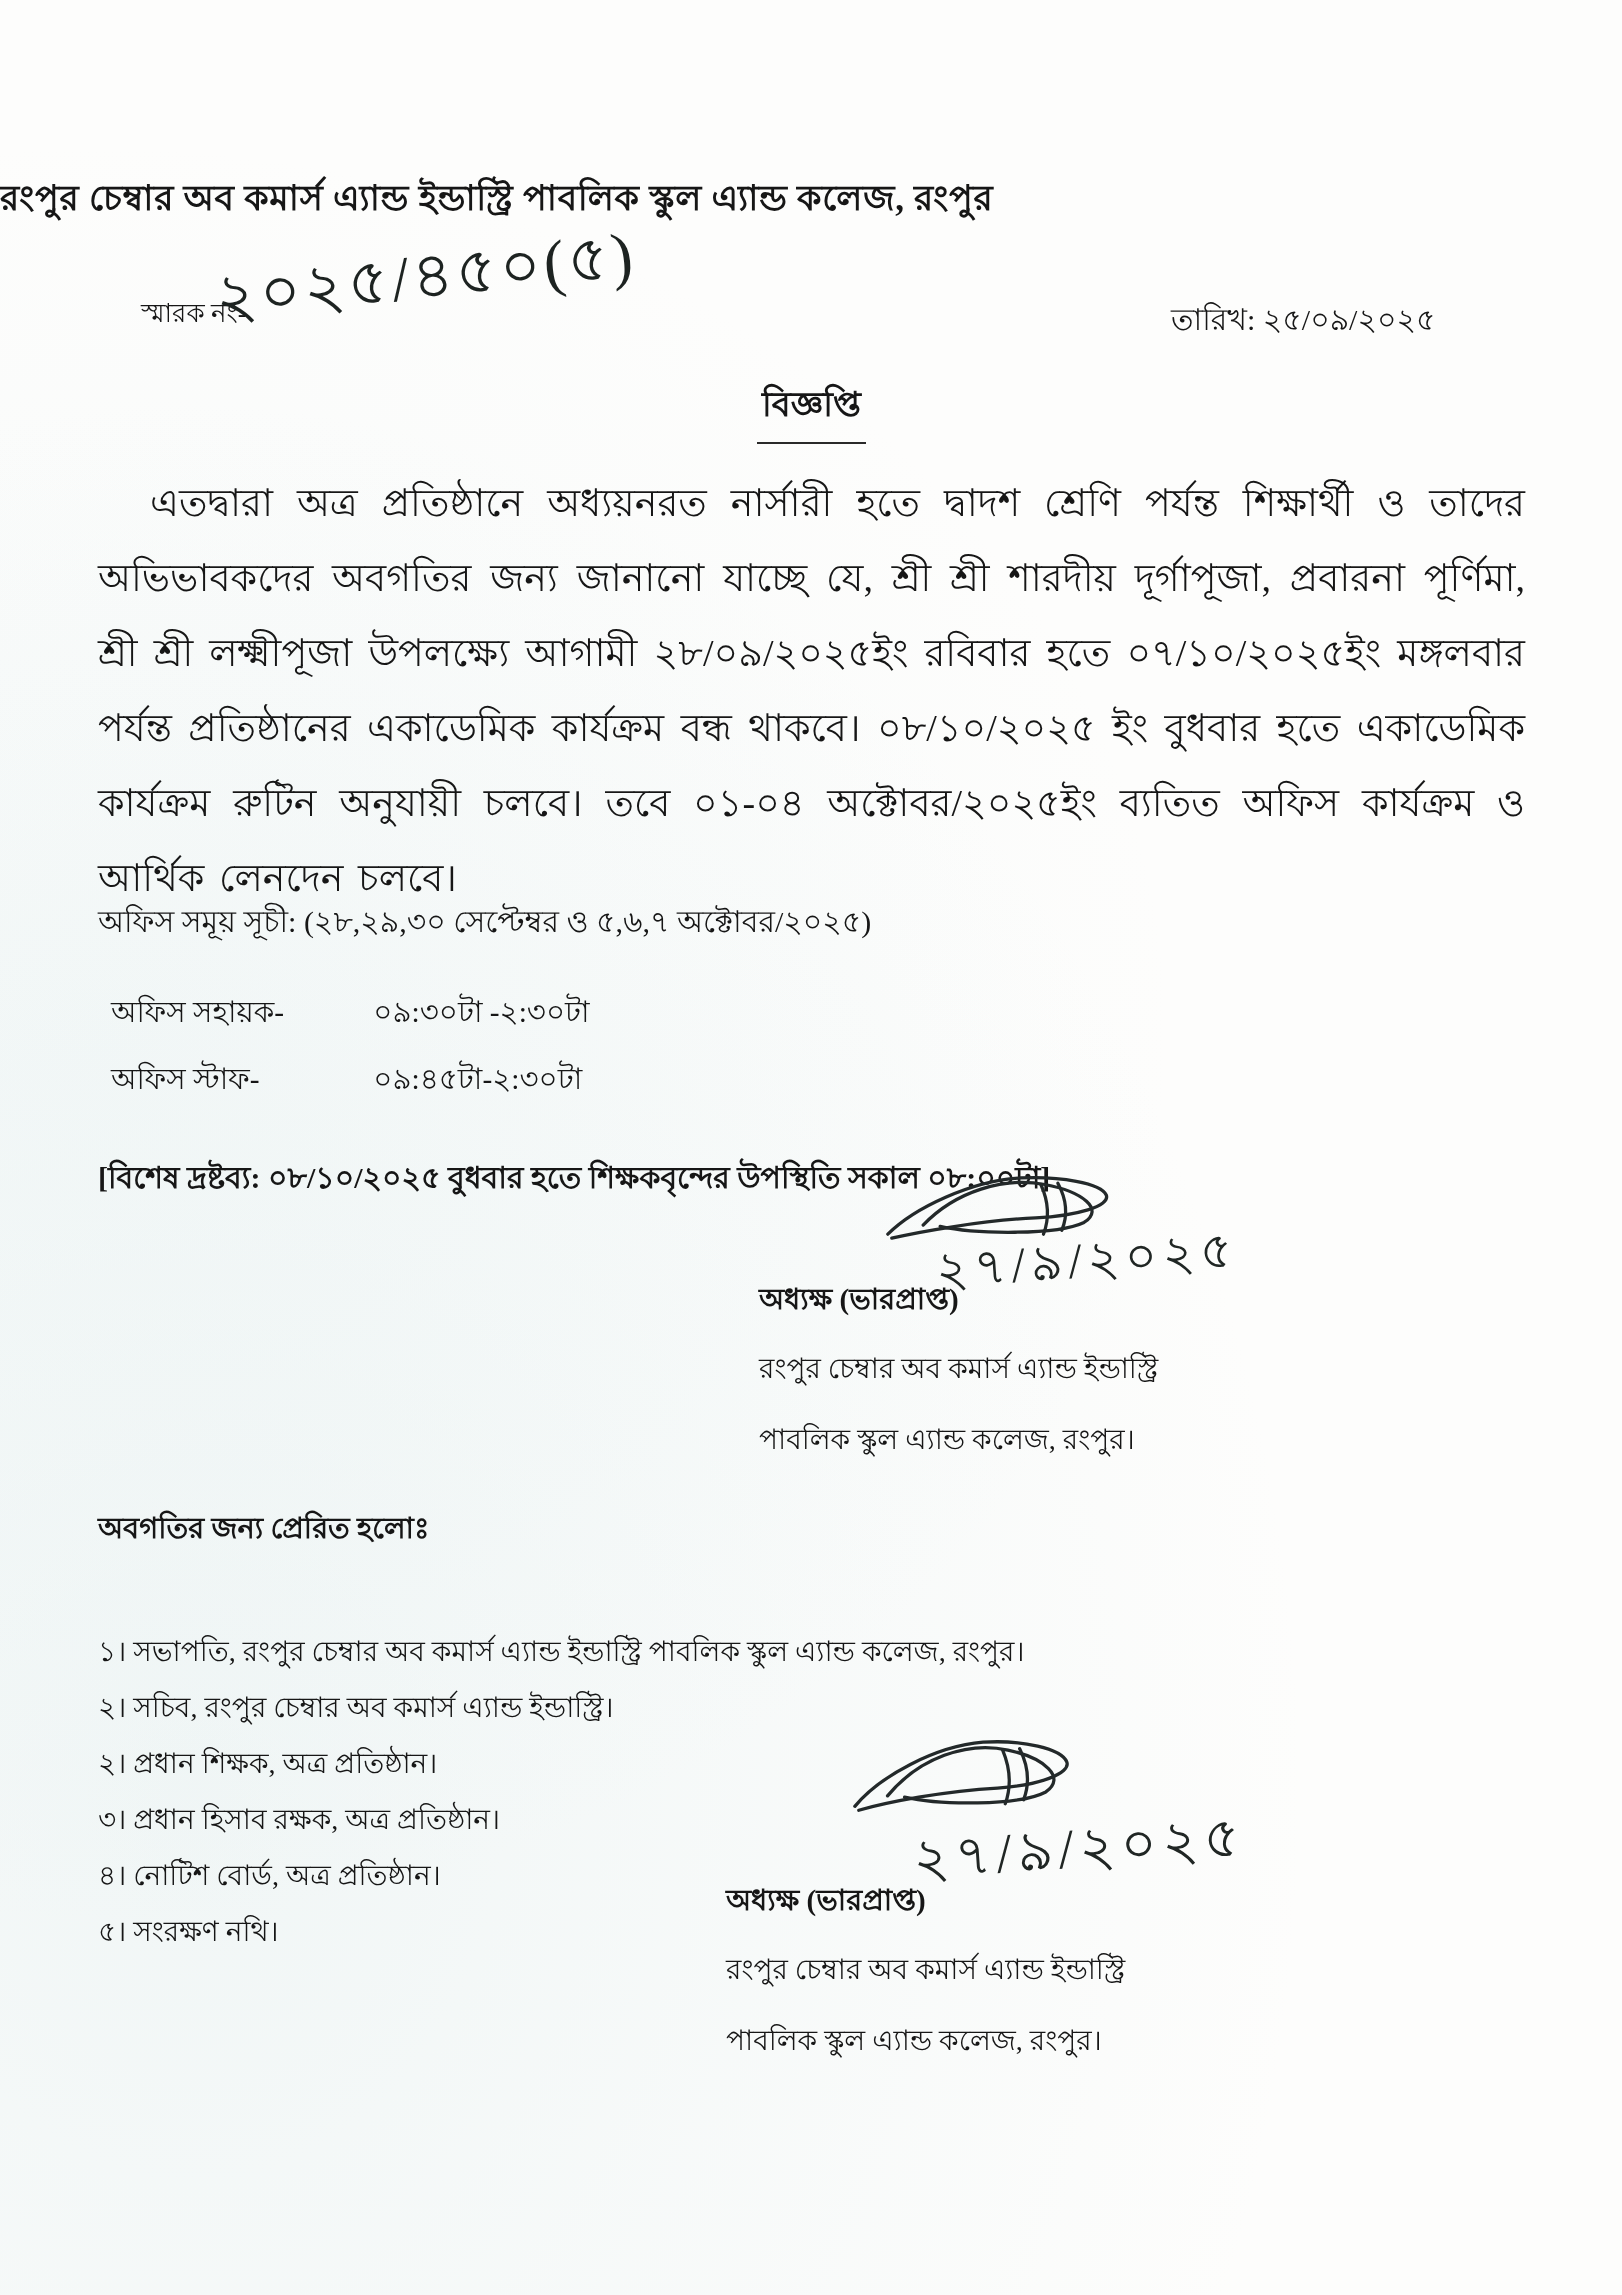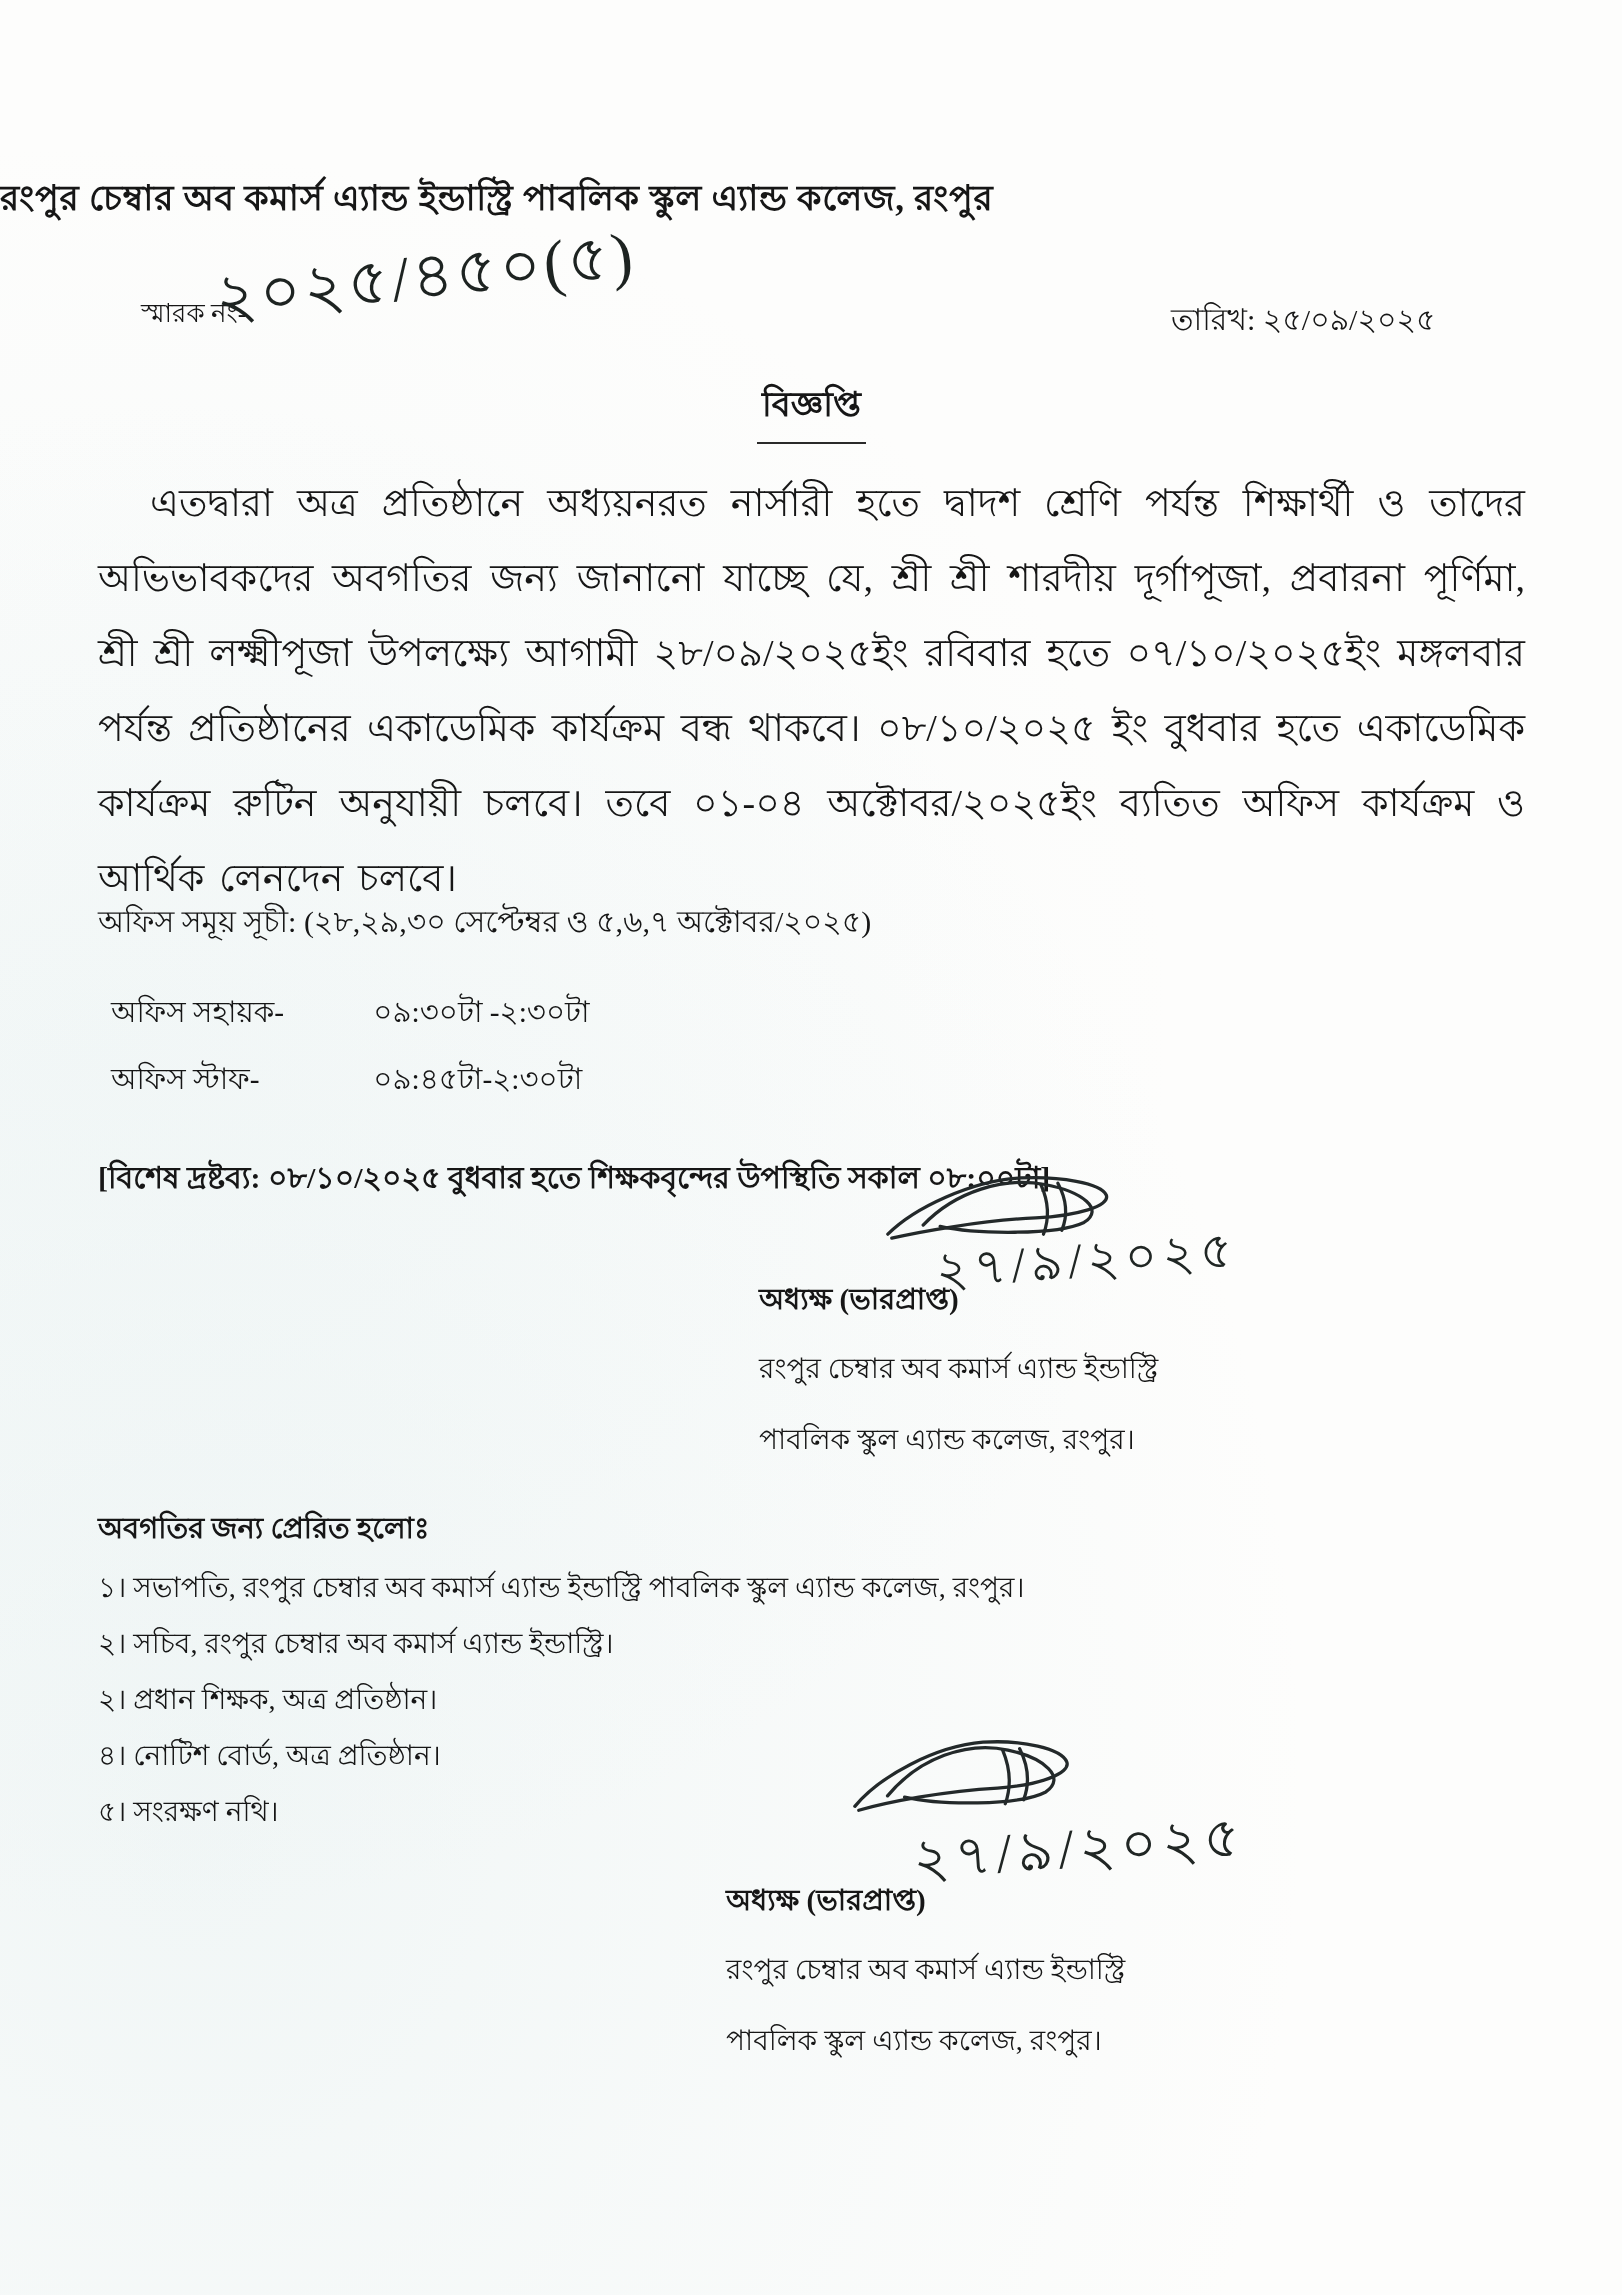--- a/index.html
+++ b/index.html
@@ -52,21 +52,21 @@
     transform:rotate(-4deg);letter-spacing:5.2px;white-space:nowrap;
   }
   .sig1-date{left:936px;top:1222px;font-size:50px;}
   .sig2-date{left:913px;top:1805px;font-size:56px;}
   .sig-text{position:absolute;text-align:left;}
   .sig1-text{left:759px;top:1276px;width:510px;}
   .sig2-text{left:726px;top:1877px;width:537px;}
   .sig-designation{font-size:29px;font-weight:bold;margin-bottom:22px;}
   .sig-org{font-size:28px;margin-bottom:23.6px;}
   .dist-heading{position:absolute;left:98px;top:1505px;font-size:29px;font-weight:bold;}
-  .dist-list{position:absolute;left:98px;top:1560px;width:1178px;}
+  .dist-list{position:absolute;left:98px;top:1624px;width:1178px;}
   .dist-item{font-size:28px;height:56px;line-height:56px;white-space:nowrap;}
 </style>
 </head>
 <body>
 
 <div class="page">
 
   <div class="doc-title">রংপুর চেম্বার অব কমার্স এ্যান্ড ইন্ডাস্ট্রি পাবলিক স্কুল এ্যান্ড কলেজ, রংপুর</div>
 
   <div class="memo-label">স্মারক নং-</div>
@@ -105,20 +105,21 @@
     <div class="sig-designation">অধ্যক্ষ (ভারপ্রাপ্ত)</div>
     <div class="sig-org">রংপুর চেম্বার অব কমার্স এ্যান্ড ইন্ডাস্ট্রি</div>
     <div class="sig-org">পাবলিক স্কুল এ্যান্ড কলেজ, রংপুর।</div>
   </div>
 
   <div class="dist-heading">অবগতির জন্য প্রেরিত হলোঃ</div>
   <div class="dist-list">
     <div class="dist-item">১। সভাপতি, রংপুর চেম্বার অব কমার্স এ্যান্ড ইন্ডাস্ট্রি পাবলিক স্কুল এ্যান্ড কলেজ, রংপুর।</div>
     <div class="dist-item">২। সচিব, রংপুর চেম্বার অব কমার্স এ্যান্ড ইন্ডাস্ট্রি।</div>
     <div class="dist-item">২। প্রধান শিক্ষক, অত্র প্রতিষ্ঠান।</div>
+    <div class="dist-item">৩। প্রধান হিসাব রক্ষক, অত্র প্রতিষ্ঠান।</div>
     <div class="dist-item">৪। নোটিশ বোর্ড, অত্র প্রতিষ্ঠান।</div>
     <div class="dist-item">৫। সংরক্ষণ নথি।</div>
   </div>
 
   <svg class="sig-scribble sig2-svg" width="242" height="95" viewBox="0 0 370 145">
     <g fill="none" stroke="#23292a" stroke-width="5" stroke-linecap="round">
       <path d="M12 112 C 50 66, 135 20, 208 14 C 268 10, 328 24, 336 44 C 343 62, 292 80, 230 84 C 150 88, 60 106, 18 118"></path>
       <path d="M62 96 C 110 38, 184 12, 246 26 C 302 38, 336 68, 304 90 C 262 112, 140 110, 88 98"></path>
       <path d="M238 26 C 248 50, 252 80, 242 108"></path>
       <path d="M264 24 C 276 48, 280 76, 270 102"></path>

